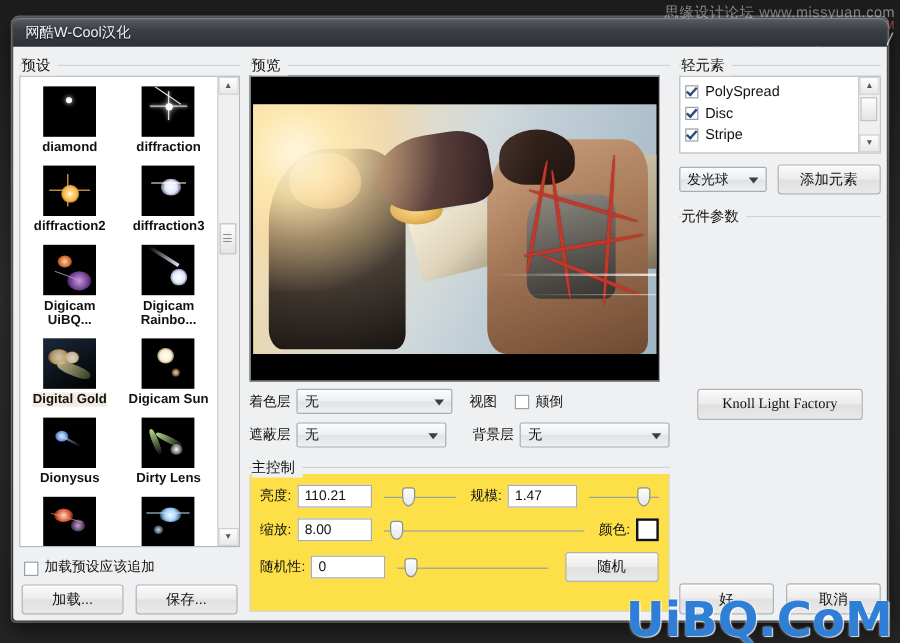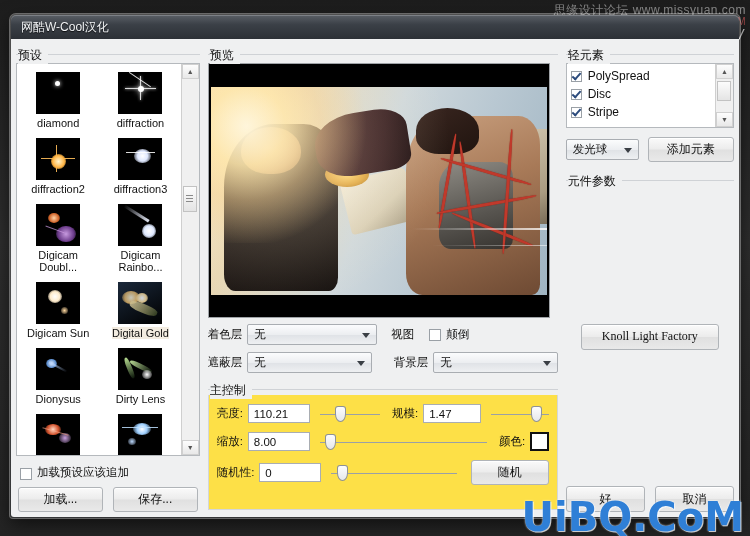--- a/index.html
+++ b/index.html
@@ -61,21 +61,21 @@
   
   #left{width:192px;display:flex;flex-direction:column;}
   #preset-box{
     flex:1;margin-top:2px;background:#fff;border:1px solid #b5b9bd;
     position:relative;overflow:hidden;
   }
   #preset-scroll{
     position:absolute;left:0;top:0;right:17px;bottom:0;overflow:hidden;
     padding:8px 0 0 0;
   }
-  .preset-grid{display:flex;flex-wrap:wrap;}
+  .preset-grid{display:flex;flex-wrap:wrap;font-weight:bold;}
   .preset-cell{
     width:50%;box-sizing:border-box;display:flex;flex-direction:column;
     align-items:center;margin-bottom:9px;
   }
   .thumb{
     width:44px;height:42px;background:#000;border:0;position:relative;overflow:hidden;
   }
   .preset-label{
     font-size:11px;color:#111;text-align:center;line-height:12px;
     margin-top:3px;max-width:78px;word-break:break-word;
@@ -299,44 +299,44 @@
                   <div class="spike" style="left:18%;top:34%;width:64%;height:1px;"></div>
                 </div>
                 <div class="preset-label">diffraction3</div>
               </div>
               <div class="preset-cell">
                 <div class="thumb">
                   <div class="fl" style="left:26%;top:22%;width:12px;height:10px;background:radial-gradient(circle,#ffd4a8 0%,#d0642a 60%,rgba(120,40,20,0) 100%);"></div>
                   <div class="fl" style="left:44%;top:52%;width:20px;height:16px;background:radial-gradient(circle,#c79adf 0%,#6d3d8c 60%,rgba(60,20,80,0) 100%);"></div>
                   <div class="spike" style="left:20%;top:60%;width:46%;height:1px;background:rgba(210,160,230,.7);transform:rotate(20deg);"></div>
                 </div>
-                <div class="preset-label">Digicam Doubl...</div>
+                <div class="preset-label">Digicam UiBQ...</div>
               </div>
               <div class="preset-cell">
                 <div class="thumb">
                   <div class="fl" style="left:54%;top:48%;width:14px;height:14px;background:radial-gradient(circle,#fff 0%,#dfe9ff 50%,rgba(120,150,220,0) 100%);"></div>
                   <div class="spike" style="left:8%;top:18%;width:66%;height:3px;background:linear-gradient(90deg,rgba(255,255,255,0),rgba(235,240,255,.95));transform:rotate(32deg);"></div>
                 </div>
                 <div class="preset-label">Digicam Rainbo...</div>
-              </div>
-              <div class="preset-cell">
-                <div class="thumb">
-                  <div class="fl" style="left:28%;top:18%;width:14px;height:13px;background:radial-gradient(circle,#fff 0%,#ffeccc 50%,rgba(200,150,90,0) 100%);"></div>
-                  <div class="fl" style="left:56%;top:60%;width:7px;height:7px;background:radial-gradient(circle,#ffd9a0,rgba(160,100,40,0));"></div>
-                </div>
-                <div class="preset-label">Digicam Sun</div>
               </div>
               <div class="preset-cell selected">
                 <div class="thumb">
                   <div class="fl" style="left:8%;top:22%;width:18px;height:13px;background:radial-gradient(circle,#fff3cf 0%,#f0b450 55%,rgba(170,110,20,0) 100%);"></div>
                   <div class="fl" style="left:40%;top:26%;width:12px;height:10px;background:radial-gradient(circle,#fff 0%,#ffd88a 55%,rgba(180,120,30,0) 100%);"></div>
                   <div class="spike" style="left:24%;top:52%;width:66%;height:9px;background:linear-gradient(105deg,rgba(255,225,150,.9),rgba(120,150,60,.35));transform:rotate(22deg);border-radius:40%;"></div>
                   <div class="fl" style="left:0;top:0;width:100%;height:100%;background:linear-gradient(150deg,rgba(60,90,130,.45),rgba(20,30,45,0));border-radius:0;"></div>
                 </div>
                 <div class="preset-label">Digital Gold</div>
+              </div>
+              <div class="preset-cell">
+                <div class="thumb">
+                  <div class="fl" style="left:28%;top:18%;width:14px;height:13px;background:radial-gradient(circle,#fff 0%,#ffeccc 50%,rgba(200,150,90,0) 100%);"></div>
+                  <div class="fl" style="left:56%;top:60%;width:7px;height:7px;background:radial-gradient(circle,#ffd9a0,rgba(160,100,40,0));"></div>
+                </div>
+                <div class="preset-label">Digicam Sun</div>
               </div>
               <div class="preset-cell">
                 <div class="thumb">
                   <div class="fl" style="left:22%;top:26%;width:11px;height:9px;background:radial-gradient(circle,#eaf3ff 0%,#5e8fd0 60%,rgba(30,60,120,0) 100%);"></div>
                   <div class="spike" style="left:26%;top:44%;width:46%;height:2px;background:linear-gradient(90deg,rgba(180,210,255,.9),rgba(60,90,160,0));transform:rotate(28deg);"></div>
                 </div>
                 <div class="preset-label">Dionysus</div>
               </div>
               <div class="preset-cell">
                 <div class="thumb">

